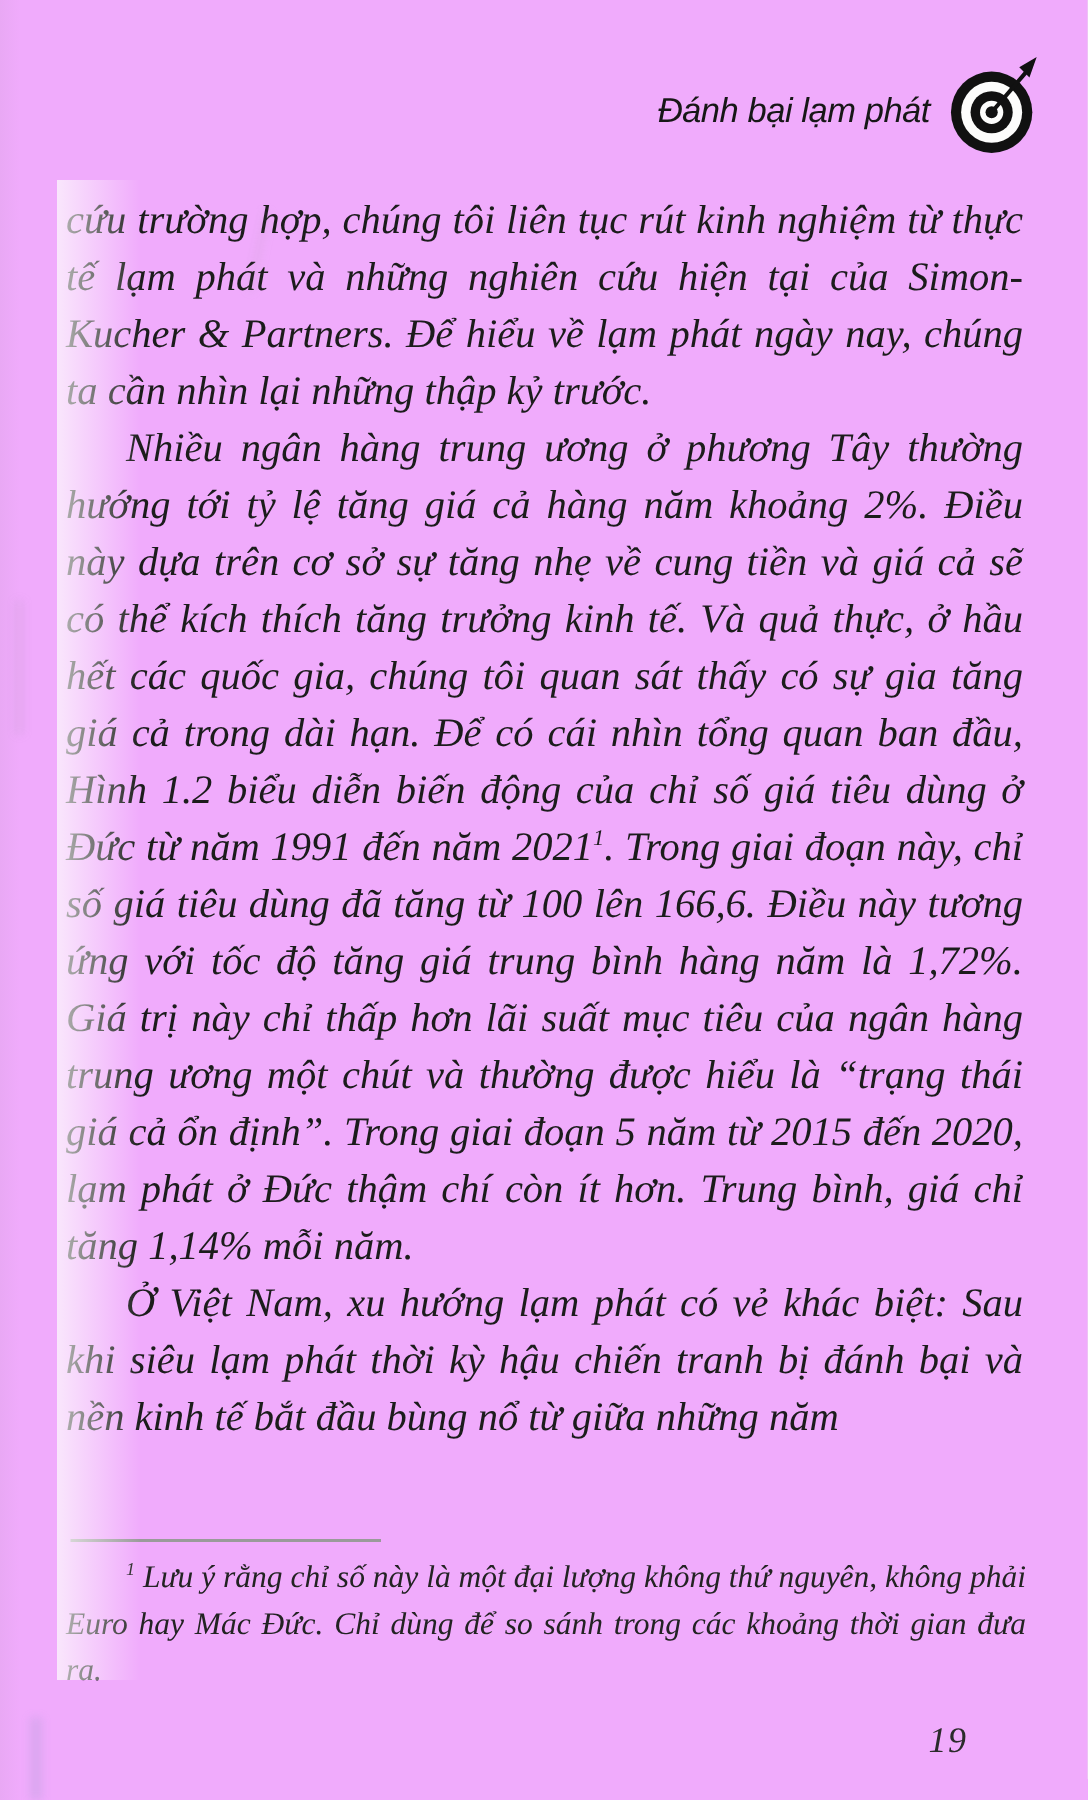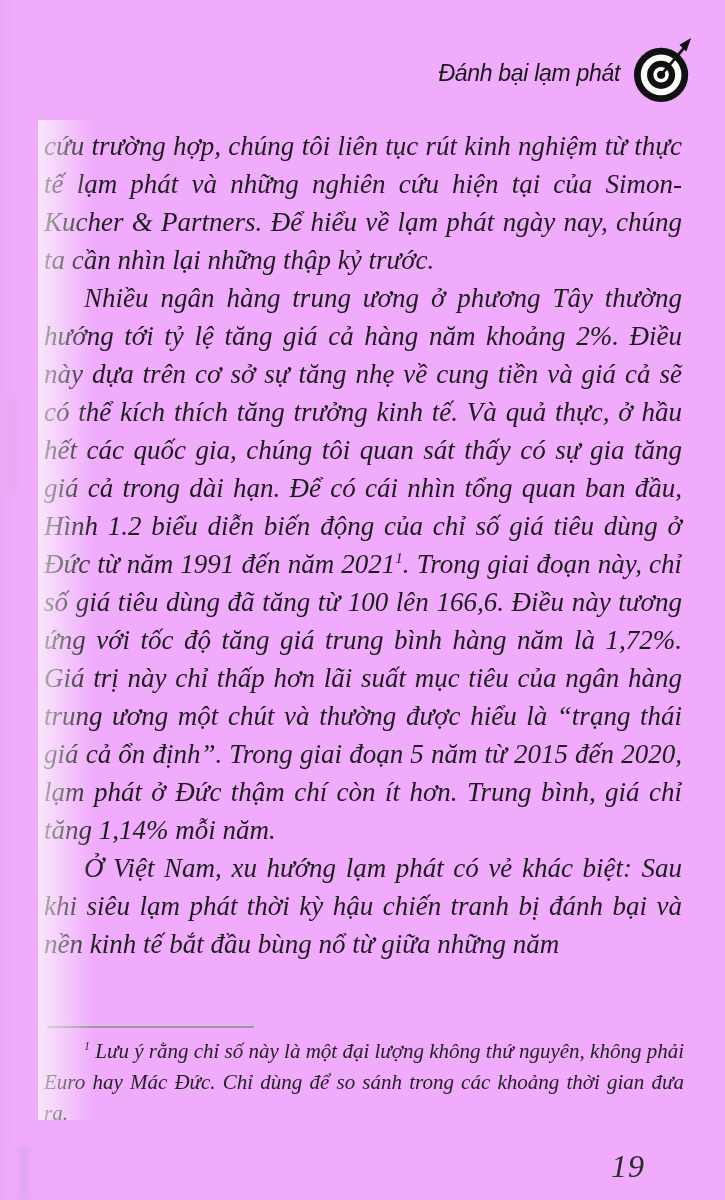--- a/index.html
+++ b/index.html
@@ -76,21 +76,21 @@
     color: #232323;
     margin: 0;
   }
   .footnote .fn-ref { font-size: 12px; }
 
   
   .page-number {
     position: absolute;
     top: 1148px;
     right: 80px;
-    font-size: 32px;
+    font-size: 24px;
     color: #2b2b2b;
     letter-spacing: 1px;
   }
 
   
   .left-fade {
     position: absolute;
     left: 38px;
     top: 120px;
     width: 56px;

